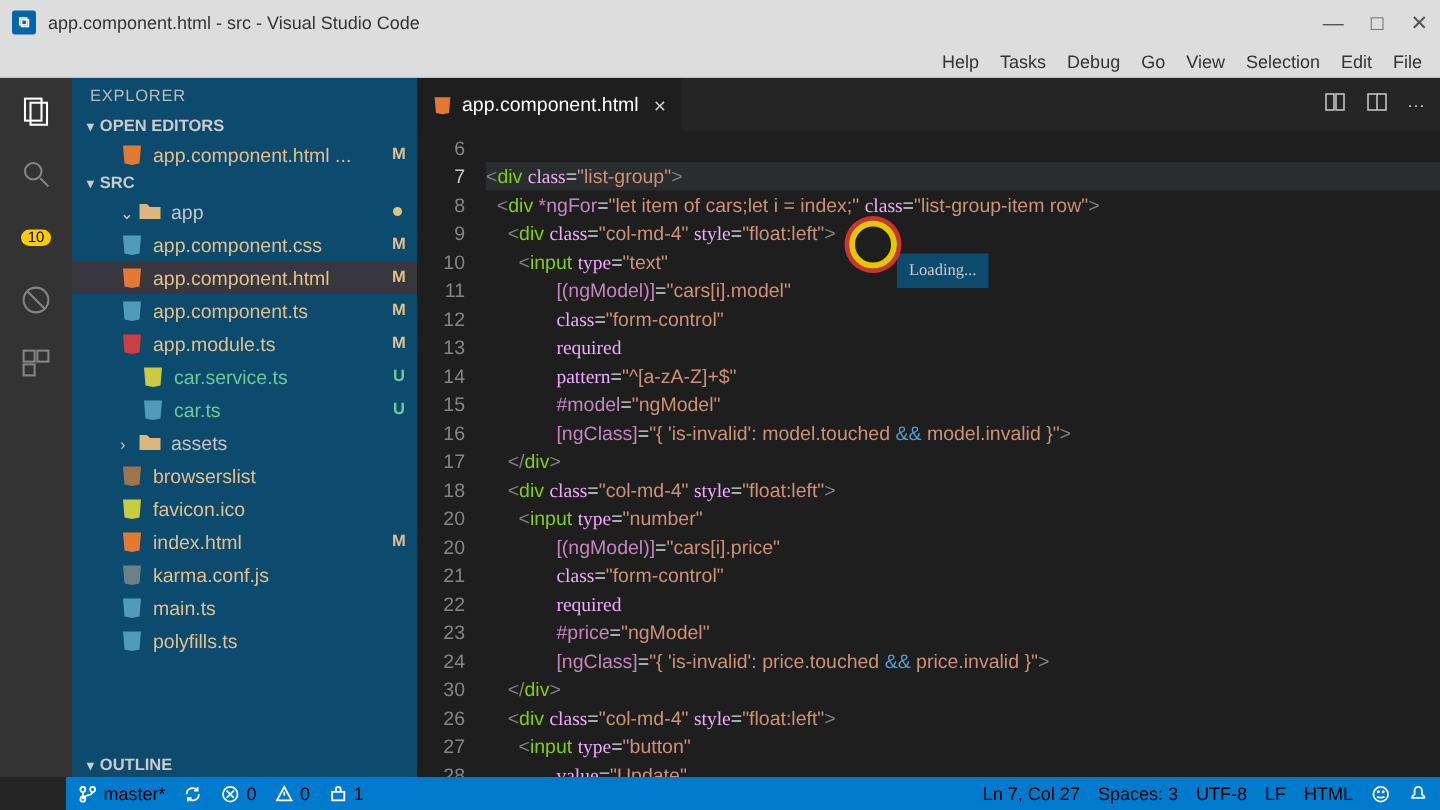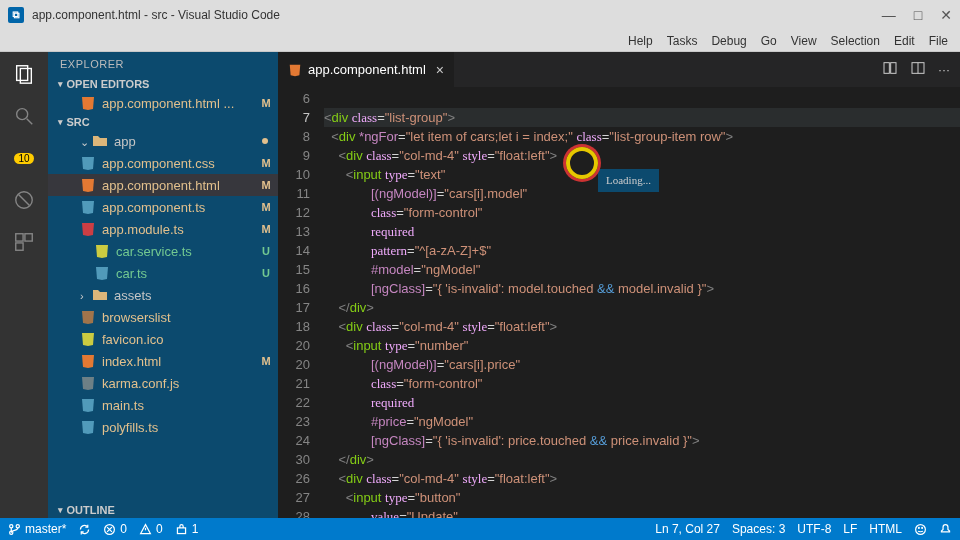--- a/index.html
+++ b/index.html
@@ -46,21 +46,21 @@
 .codearea { flex:1; display:flex; overflow:hidden; font-family:Consolas,"Courier New",monospace; font-size:13px; line-height:19px; position:relative; }
 .gutter { width:46px; text-align:right; color:#858585; padding-right:14px; padding-top:2px; user-select:none; }
 .gutter div { height:19px; }
 .gutter .cur { color:#c6c6c6; }
 .code { flex:1; padding-top:2px; white-space:pre; color:#d4d4d4; overflow:hidden; }
 .code .line { height:19px; }
 .code .line.hl { background:#2a2d2e; }
 .t-tag{color:#84cc16;} .t-attr{color:#f0abfc;font-family:Liberation Serif, serif;} .t-str{color:#ce9178;} .t-punc{color:#808080;} .t-ng{color:#c586c0;} .t-op{color:#d4d4d4;} .t-and{color:#569cd6;}
 .loading { position:absolute; top:82px; left:320px; background:#0c4a6e; color:#ccc; padding:2px 8px; font-size:11px; font-family:"Segoe UI"; z-index:5; }
 .cursor-ring { position:absolute; top:60px; left:288px; width:32px; height:32px; border:4px solid #e6c700; border-radius:50%; box-shadow:0 0 0 3px #cc3333; z-index:6; }
-.statusbar { height:22px; background:#007acc; color:#ffffff; display:flex; align-items:center; font-size:12px; padding:4px 8px; gap:12px; }
+.statusbar { height:22px; background:#007acc; color:#000000; display:flex; align-items:center; font-size:12px; padding:4px 8px; gap:12px;margin-left:44px; }
 .statusbar .sp { flex:1; }
 .statusbar .itm { display:flex; align-items:center; gap:4px; }
 .statusbar svg { width:13px; height:13px; stroke:#fff; fill:none; stroke-width:1.5; }
 .smiley { width:14px; height:14px; }
 </style>
 </head>
 <body>
 
 <div class="titlebar">
   <div class="vsicon">⧉</div>

